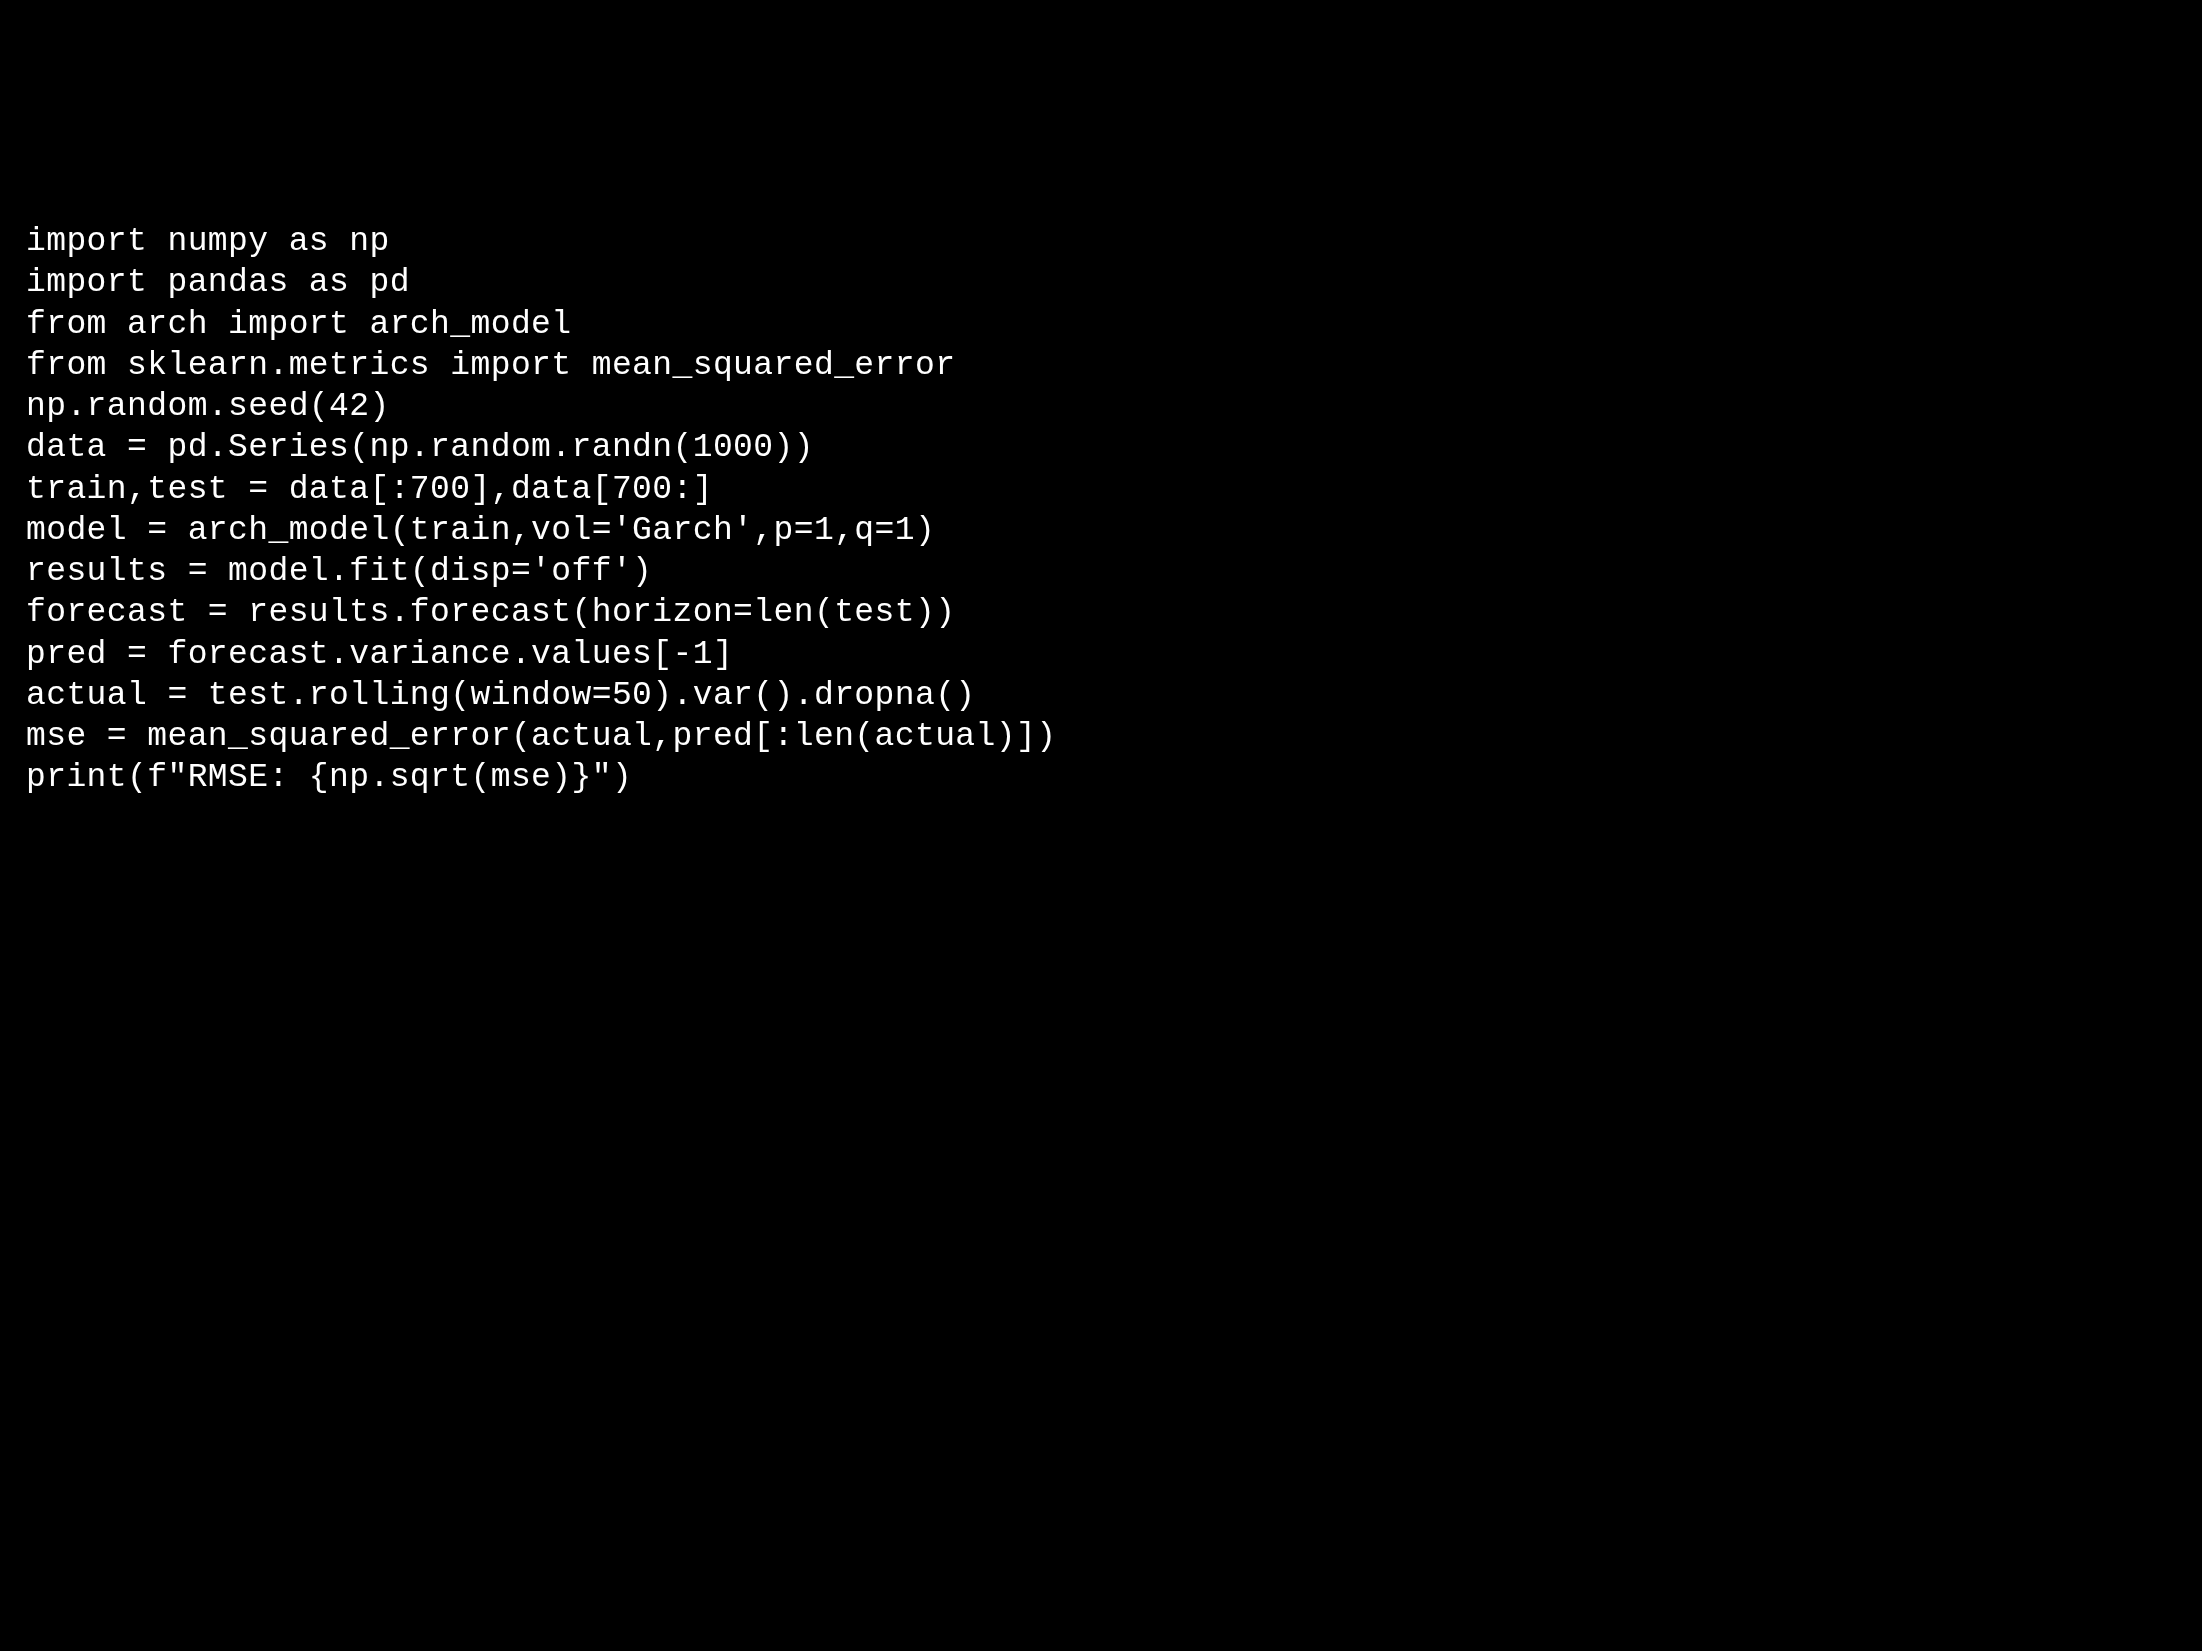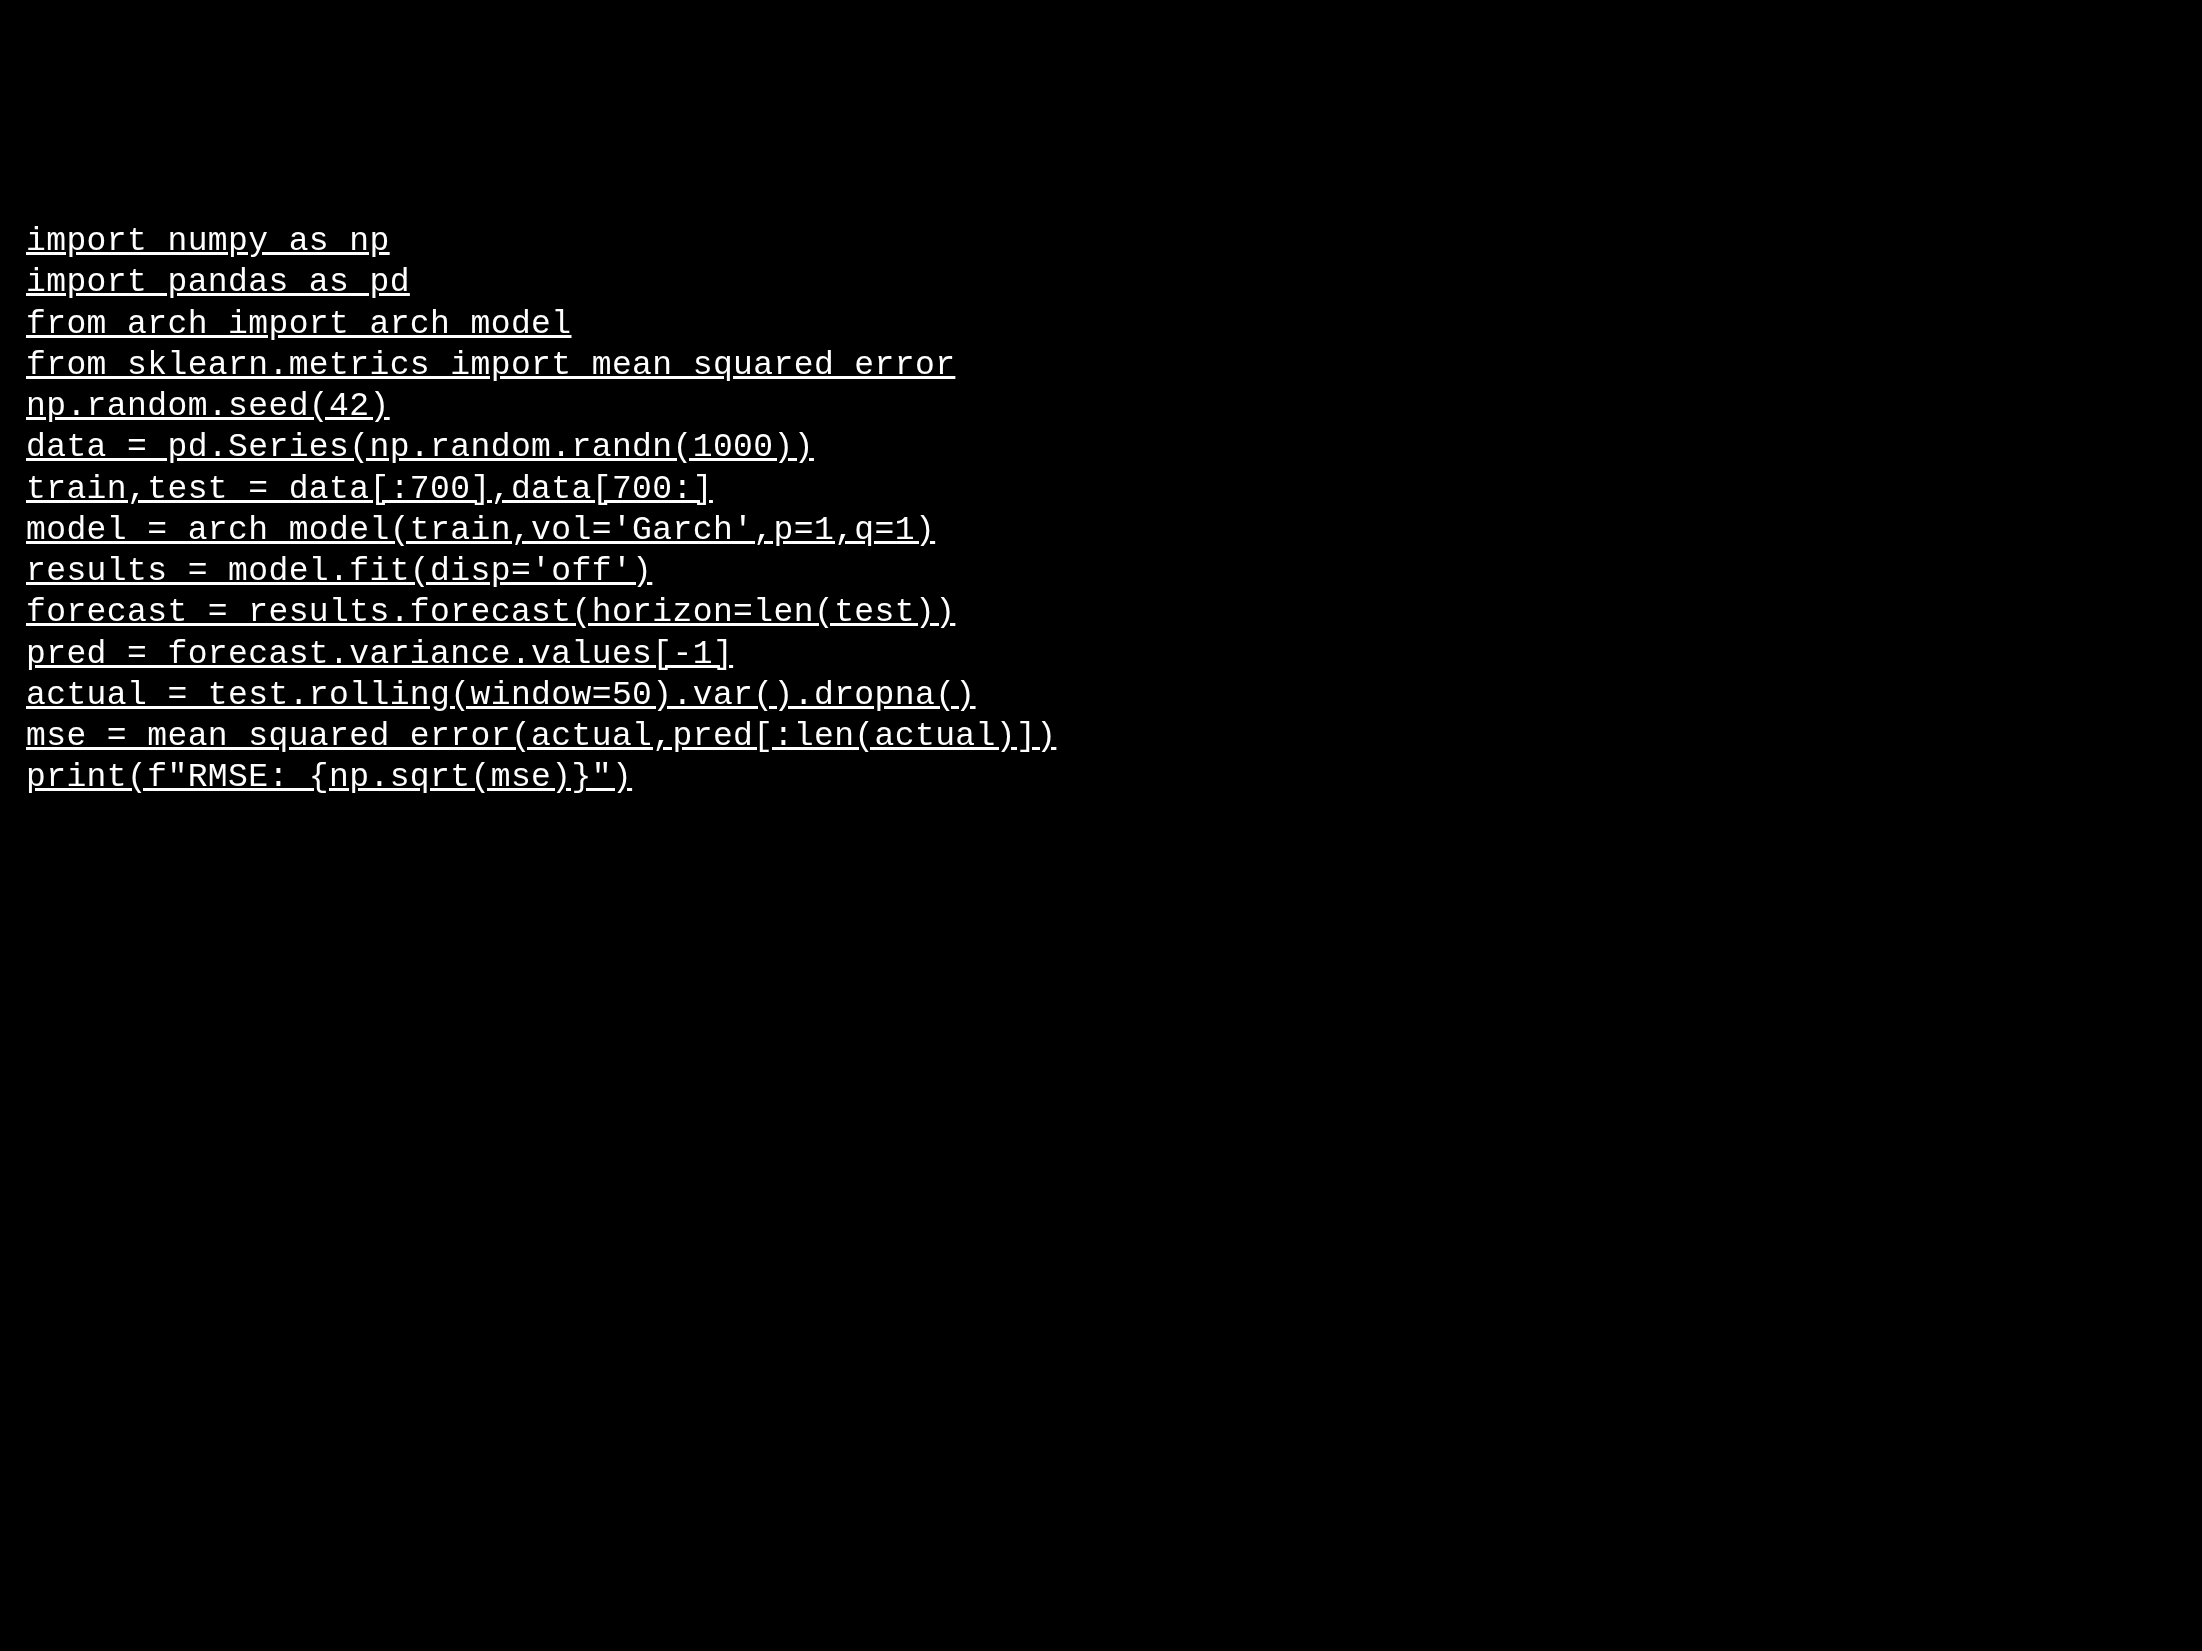--- a/index.html
+++ b/index.html
@@ -12,21 +12,20 @@
       color: #ffffff;
       font-family: 'Menlo', 'Monaco', 'Consolas', 'Courier New', monospace;
       font-size: 33px;
       line-height: 1.25;
       padding: 56px 26px;
       white-space: pre;
       letter-spacing: 0.4px;
     }
     .code-line {
       display: block;
-      text-decoration: underline;
     }
   </style>
 </head>
 <body>
 
 
 
 <div><span class="code-line">import numpy as np</span><span class="code-line">import pandas as pd</span><span class="code-line">from arch import arch_model</span><span class="code-line">from sklearn.metrics import mean_squared_error</span><span class="code-line"></span><span class="code-line">np.random.seed(42)</span><span class="code-line">data = pd.Series(np.random.randn(1000))</span><span class="code-line">train,test = data[:700],data[700:]</span><span class="code-line"></span><span class="code-line">model = arch_model(train,vol='Garch',p=1,q=1)</span><span class="code-line">results = model.fit(disp='off')</span><span class="code-line"></span><span class="code-line">forecast = results.forecast(horizon=len(test))</span><span class="code-line">pred = forecast.variance.values[-1]</span><span class="code-line"></span><span class="code-line">actual = test.rolling(window=50).var().dropna()</span><span class="code-line">mse = mean_squared_error(actual,pred[:len(actual)])</span><span class="code-line">print(f"RMSE: {np.sqrt(mse)}")</span></div>
 
 

